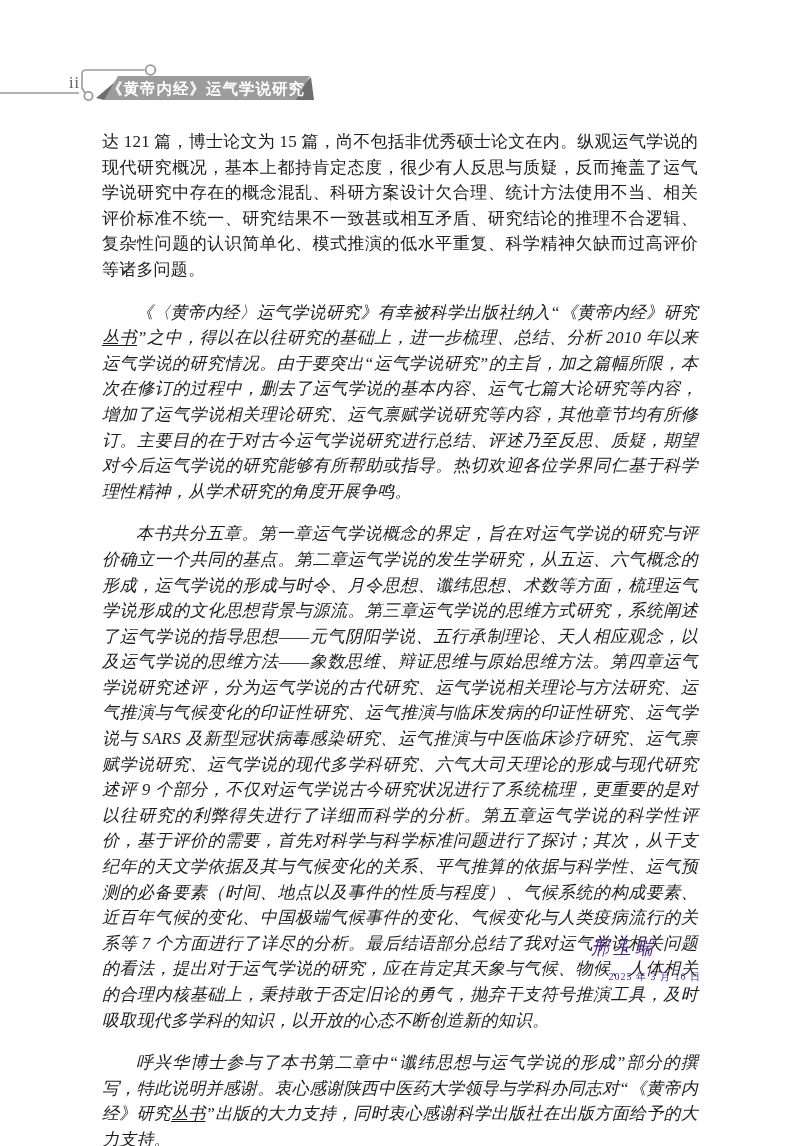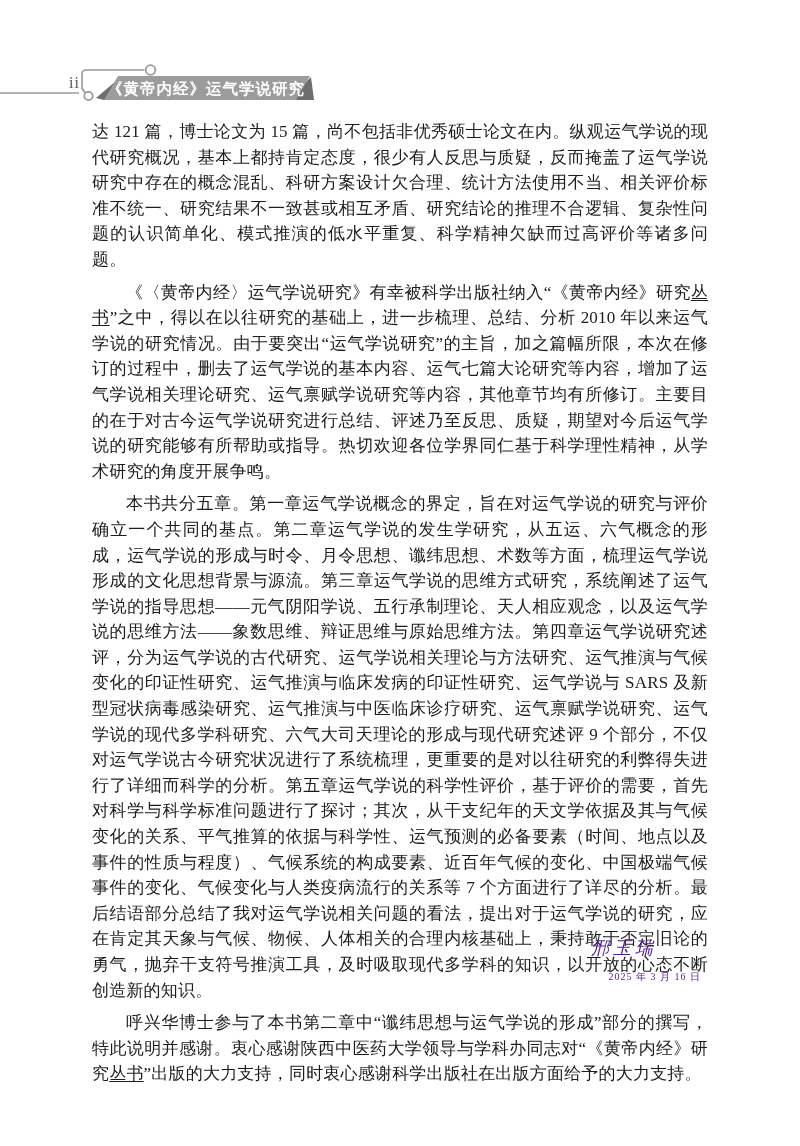--- a/index.html
+++ b/index.html
@@ -21,22 +21,22 @@
     font-size:16px;color:#5a5a5a;letter-spacing:1px;
   }
 
   
   .content{
     position:absolute;left:85px;top:112px;width:630px;
     font-size:17px;line-height:25.6px;color:#1c1c1c;
     text-align:justify;
     letter-spacing:0.2px;
   }
-  .content p{margin:7px;padding:0;}
-  .content p.indent{text-indent:2em;}
+  .content p{margin:17px;padding:0;}
+  .content p.indent{text-indent:2em;font-style:italic;}
   .content u{text-decoration:underline;text-underline-offset:2px;}
 
   
   .sig-block{
     position:absolute;left:85px;top:934px;width:630px;
     color:#4c1d95;
   }
   .signature{
     display:block;text-align:right;padding-right:58px;
     font-size:18px;font-style:italic;letter-spacing:4px;

